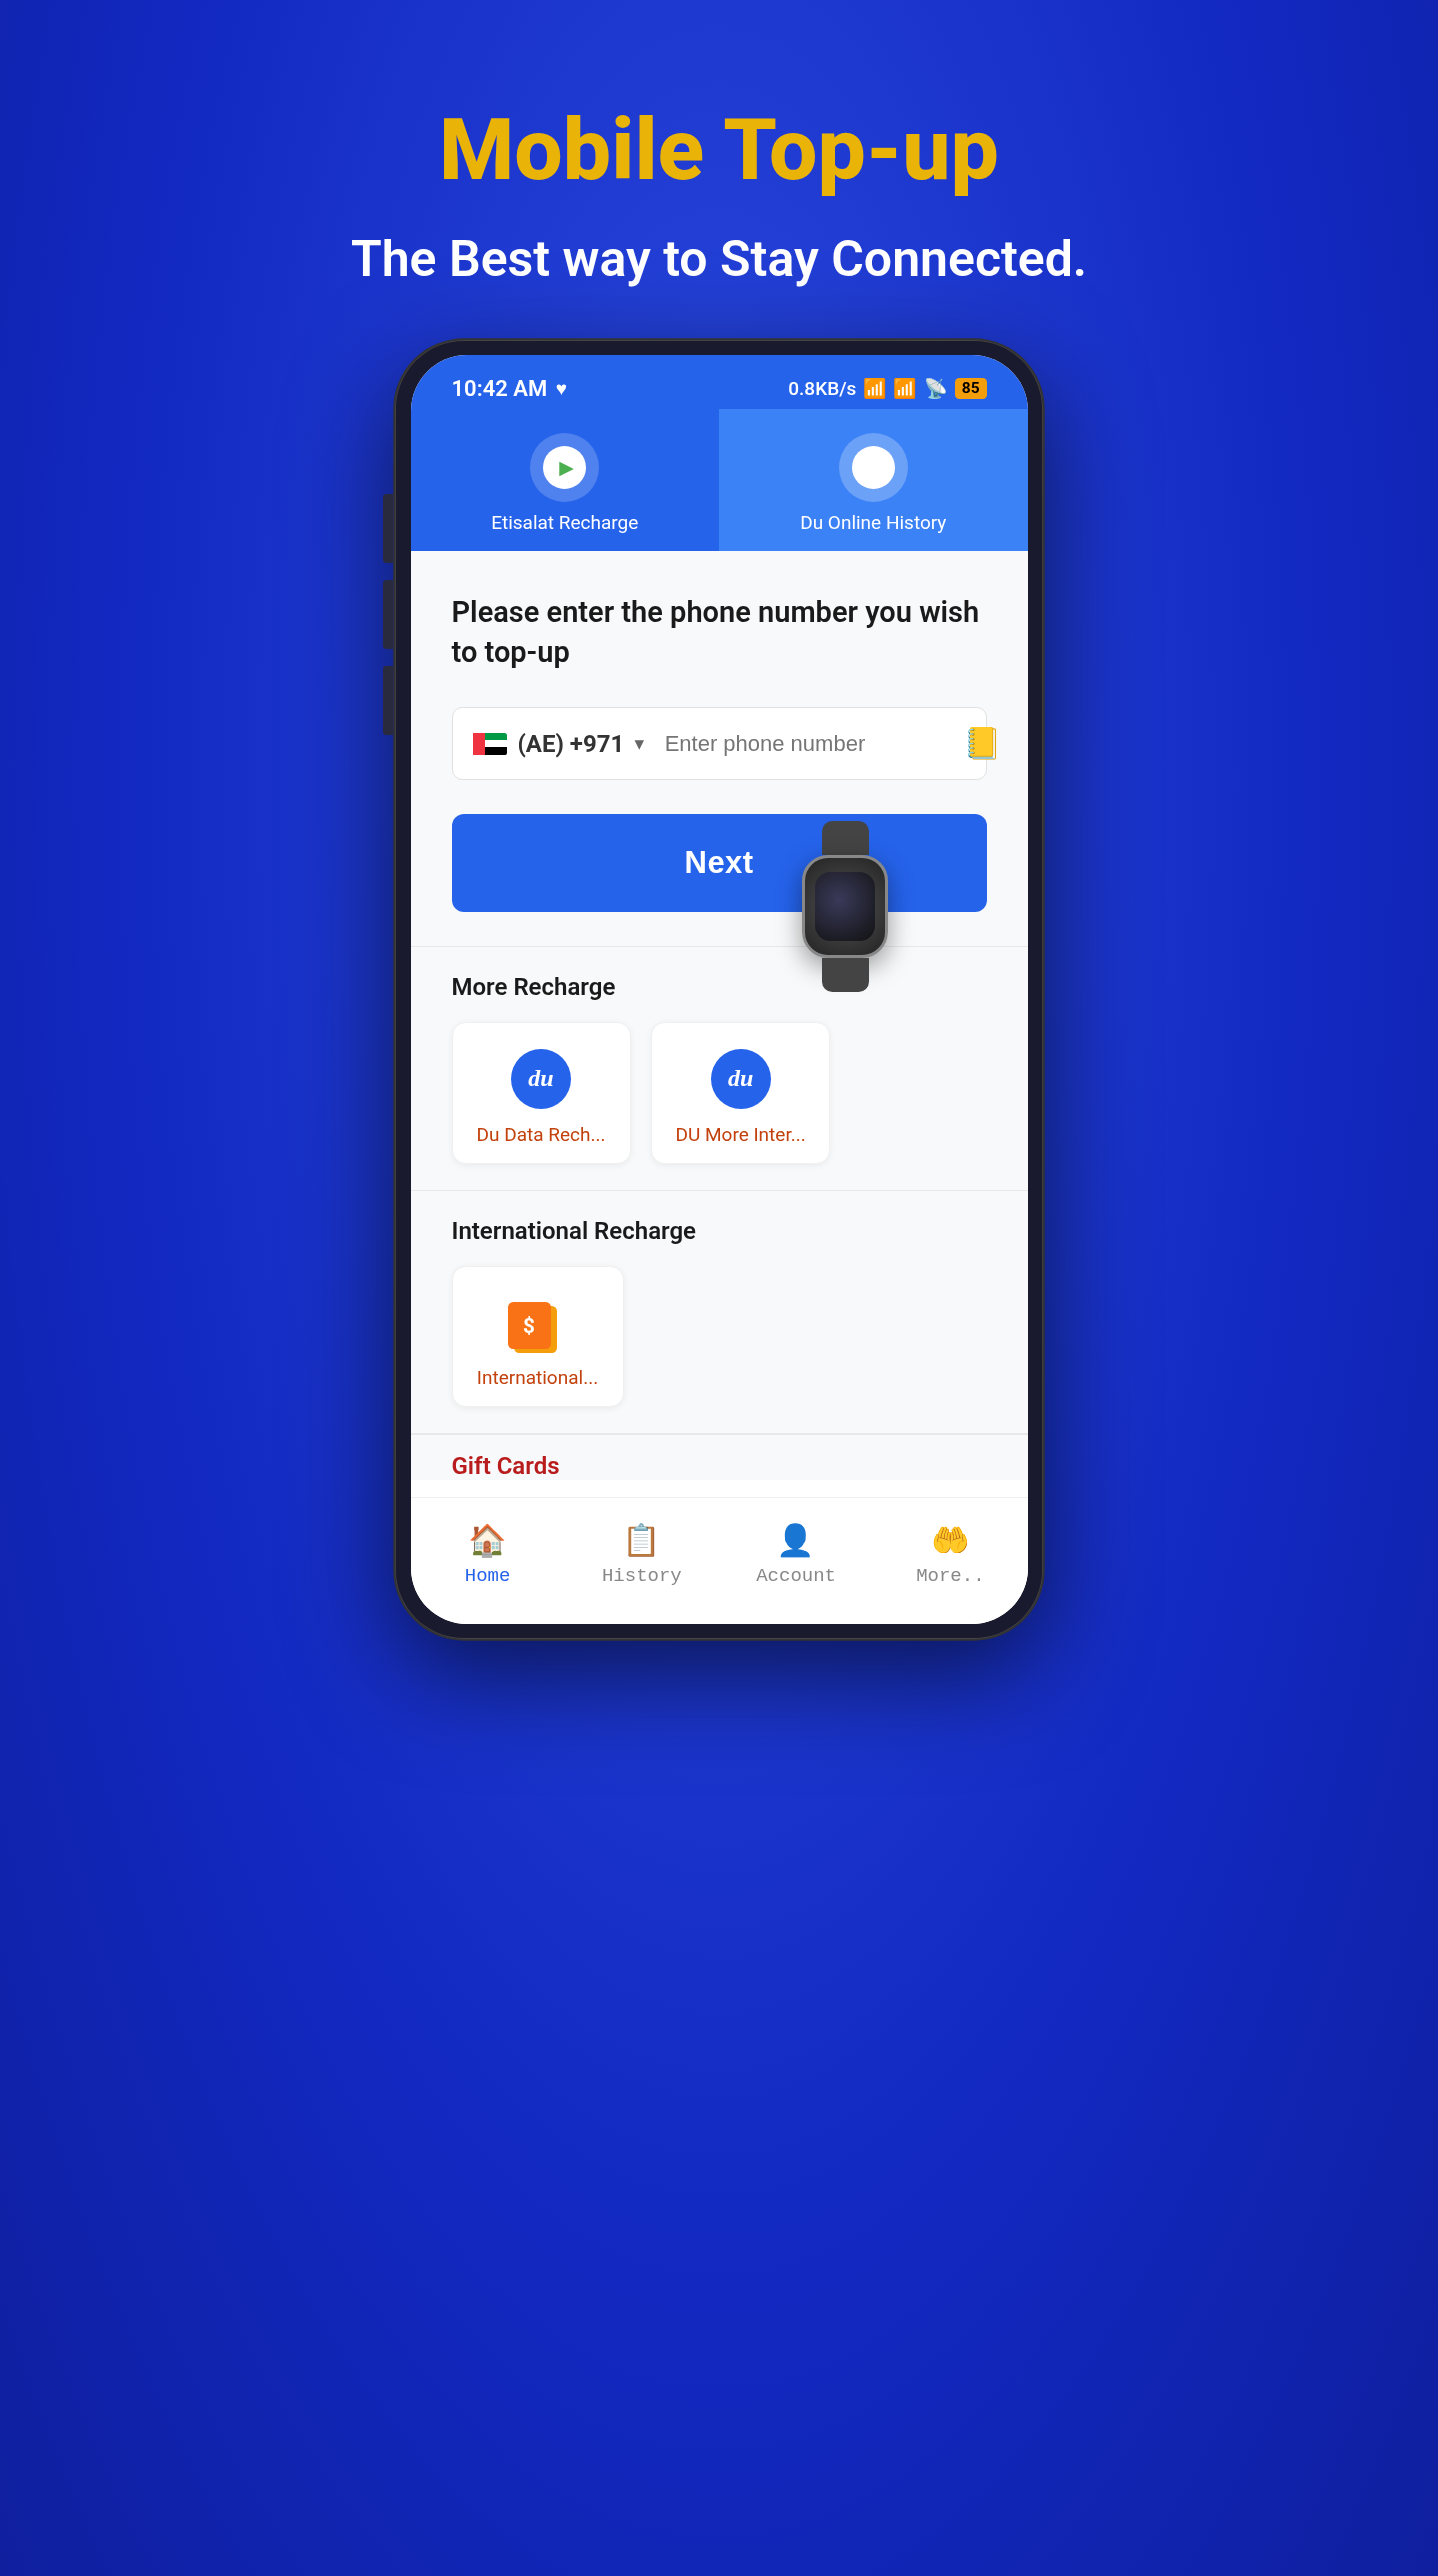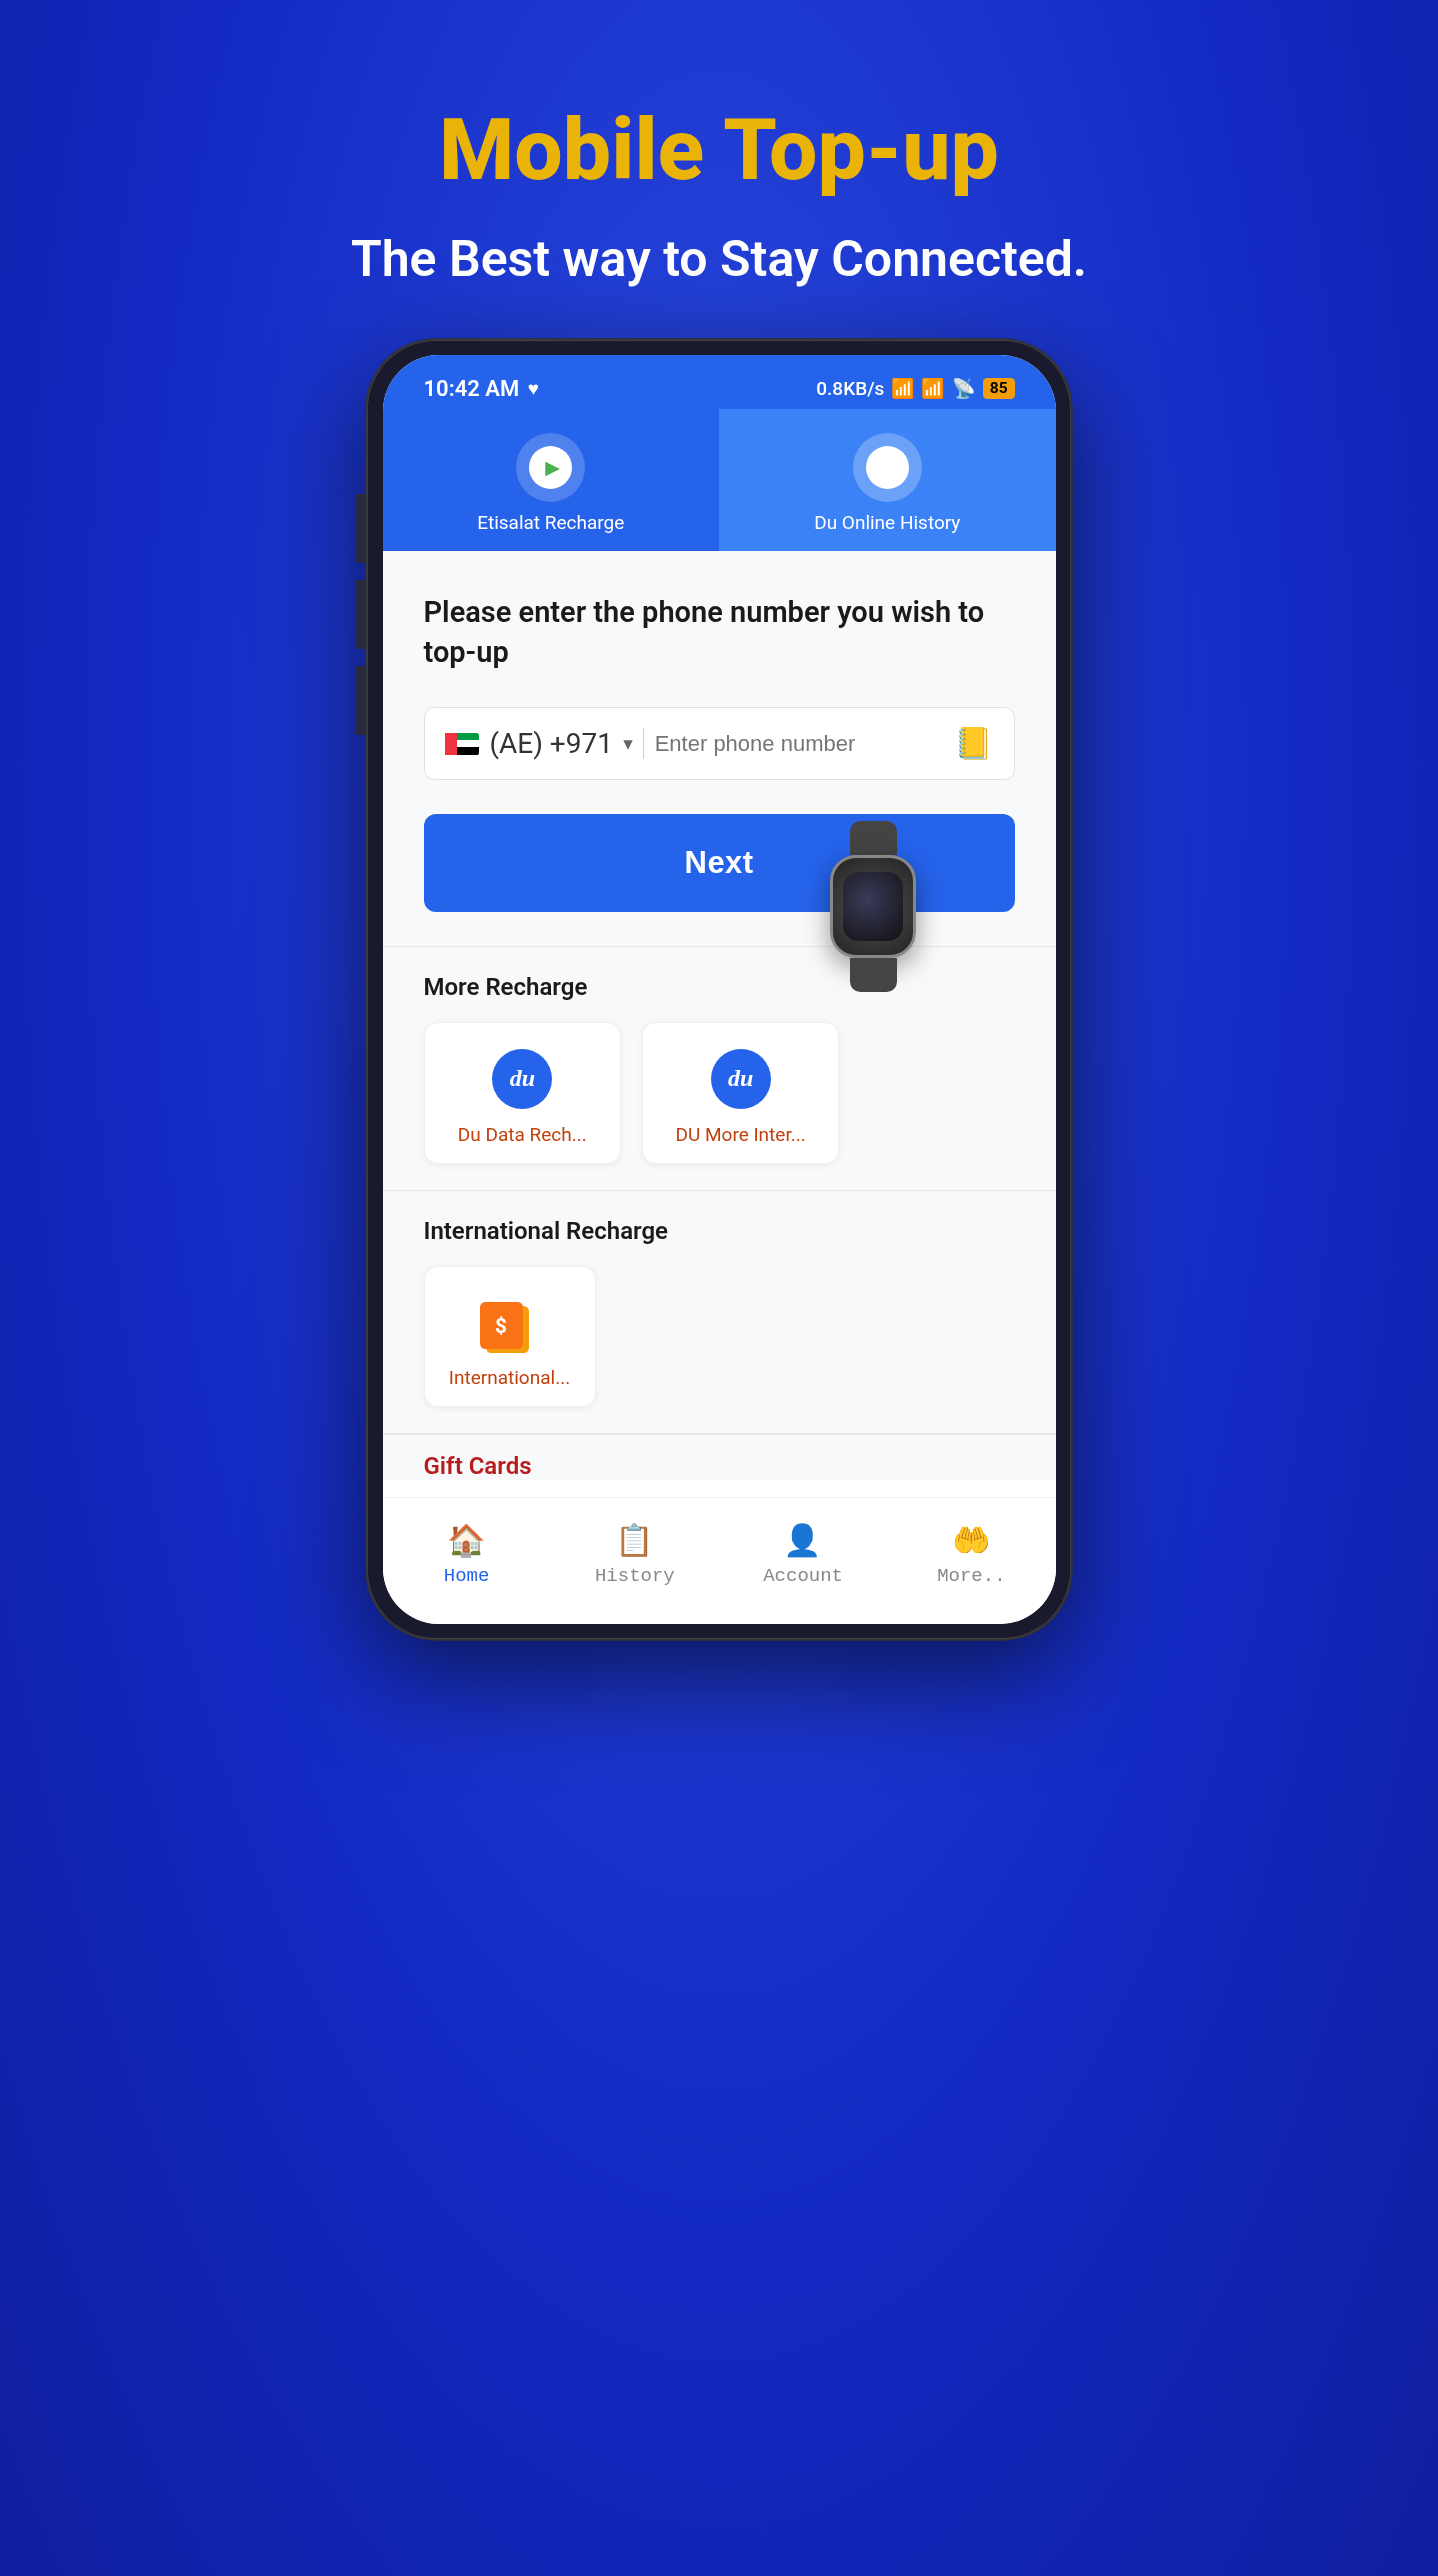--- a/index.html
+++ b/index.html
@@ -50,21 +50,21 @@
     
     .phone-wrapper {
       position: relative;
       z-index: 1;
       display: flex;
       justify-content: center;
       align-items: flex-start;
     }
 
     .phone-frame {
-      width: 704px;
+      width: 648px;
       background: #1a1a2e;
       border-radius: 69px;
       padding: 15.5px;
       box-shadow:
         0 0 0 1.7px #333,
         0 34px 103px rgba(0,0,0,0.6),
         inset 0 0 0 0.9px #444;
       position: relative;
     }
 
@@ -229,23 +229,23 @@
       padding: 17px 20.6px;
       margin-bottom: 34px;
       gap: 10.3px;
     }
 
     .flag-country {
       display: flex;
       align-items: center;
       gap: 8.6px;
       white-space: nowrap;
-      font-size: 28px;
+      font-size: 24px;
       color: #333;
-      font-weight: 400;
+      font-weight: 700;
     }
 
     .uae-flag {
       width: 34px;
       height: 22px;
       border-radius: 2.6px;
       overflow: hidden;
       display: flex;
       flex-direction: column;
     }

